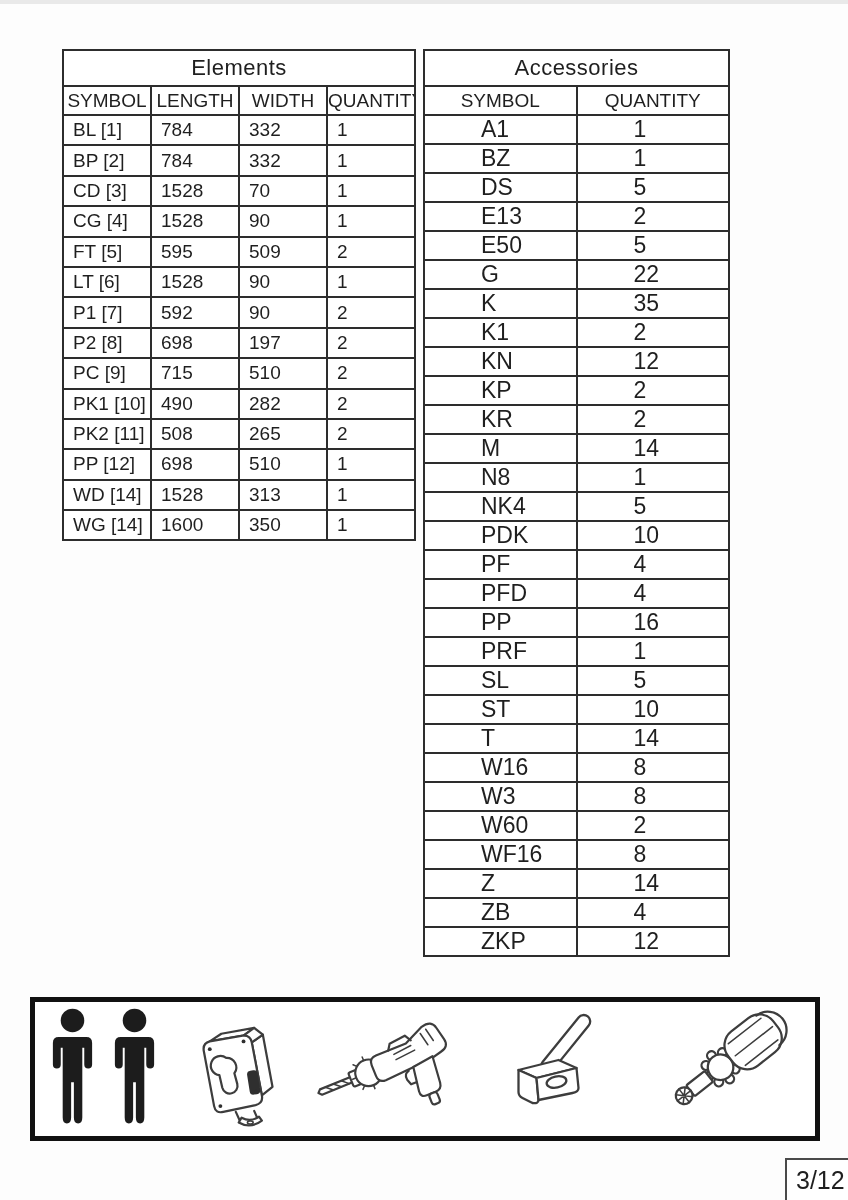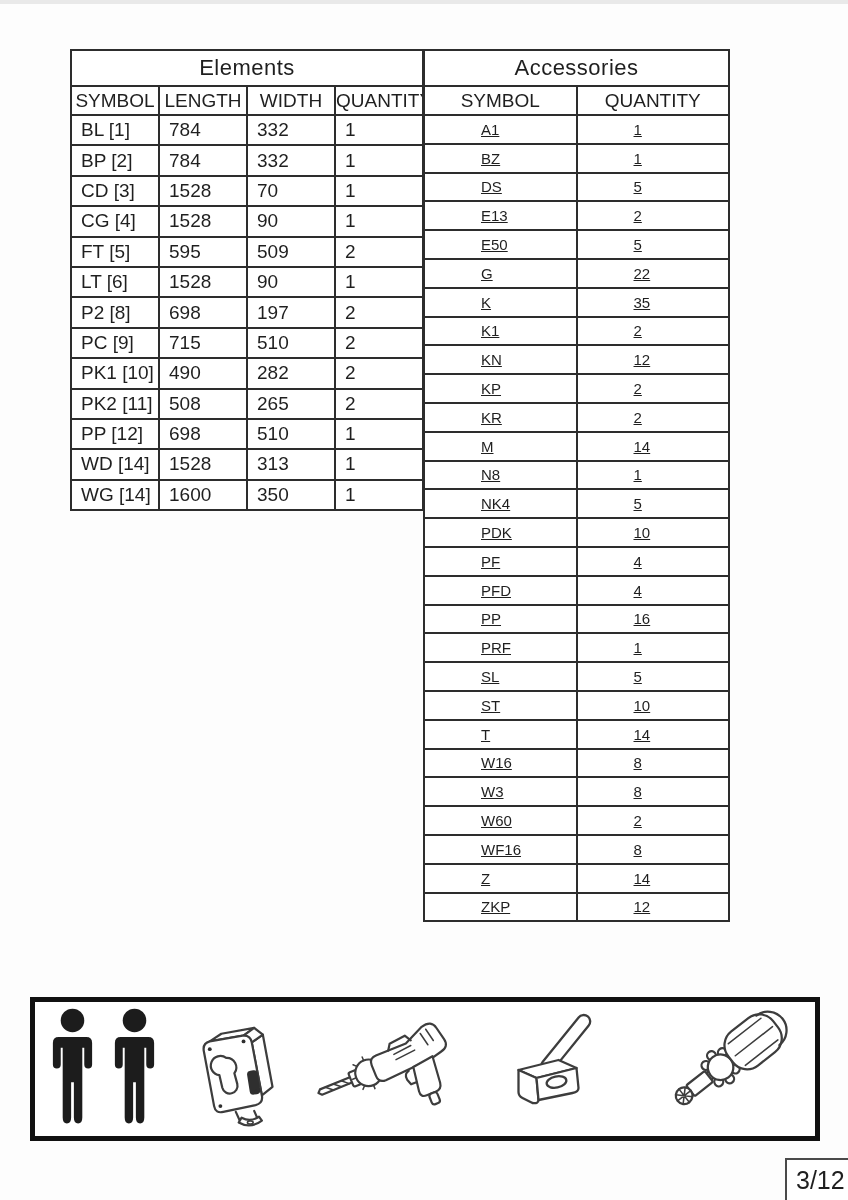--- a/index.html
+++ b/index.html
@@ -10,29 +10,29 @@
     overflow:hidden;
     font-family:"Liberation Sans",sans-serif;
     color:#1f1f1f;
   }
   .top-strip{position:absolute;top:0;left:0;right:0;height:4px;background:#e9e9e9;}
 
   table{position:absolute;border-collapse:collapse;table-layout:fixed;background:#fff;}
   th,td{border:2px solid #2d2d2d;font-weight:normal;padding:0;white-space:nowrap;overflow:hidden;}
 
   
-  #elements-table{left:70px;top:49px;width:354px;}
+  #elements-table{left:62px;top:49px;width:354px;}
   
   #accessories-table{left:423px;top:49px;width:307px;}
 
   .tbl-title{font-size:22px;text-align:center;height:34px;letter-spacing:.5px;}
   .col-head th{font-size:19px;text-align:center;height:27px;}
 
   #elements-table tbody td{height:28.4px;font-size:19px;padding-left:9px;}
-  #accessories-table tbody td{height:26.8px;font-size:15px;padding-left:56px;text-decoration:underline;}
+  #accessories-table tbody td{height:26.8px;font-size:23px;padding-left:56px;}
 
   
   .tools-box{
     position:absolute;left:30px;top:997px;width:780px;height:134px;
     border:5px solid #111;background:#fff;
   }
   .tools-box svg{position:absolute;}
   #people-group{left:12px;top:5px;}
   #people-group svg{position:static;display:inline-block;vertical-align:top;margin-right:7px;}
   #tape-svg{left:146px;top:24px;}
@@ -102,20 +102,26 @@
           <td>509</td>
           <td>2</td>
         </tr>
         <tr>
           <td>LT [6]</td>
           <td>1528</td>
           <td>90</td>
           <td>1</td>
         </tr>
         <tr>
+          <td>P1 [7]</td>
+          <td>592</td>
+          <td>90</td>
+          <td>2</td>
+        </tr>
+        <tr>
           <td>P2 [8]</td>
           <td>698</td>
           <td>197</td>
           <td>2</td>
         </tr>
         <tr>
           <td>PC [9]</td>
           <td>715</td>
           <td>510</td>
           <td>2</td>
@@ -264,20 +270,24 @@
           <td>W60</td>
           <td>2</td>
         </tr>
         <tr>
           <td>WF16</td>
           <td>8</td>
         </tr>
         <tr>
           <td>Z</td>
           <td>14</td>
+        </tr>
+        <tr>
+          <td>ZB</td>
+          <td>4</td>
         </tr>
         <tr>
           <td>ZKP</td>
           <td>12</td>
         </tr>
       </tbody>
   </table>
 
   <div class="tools-box">
 

